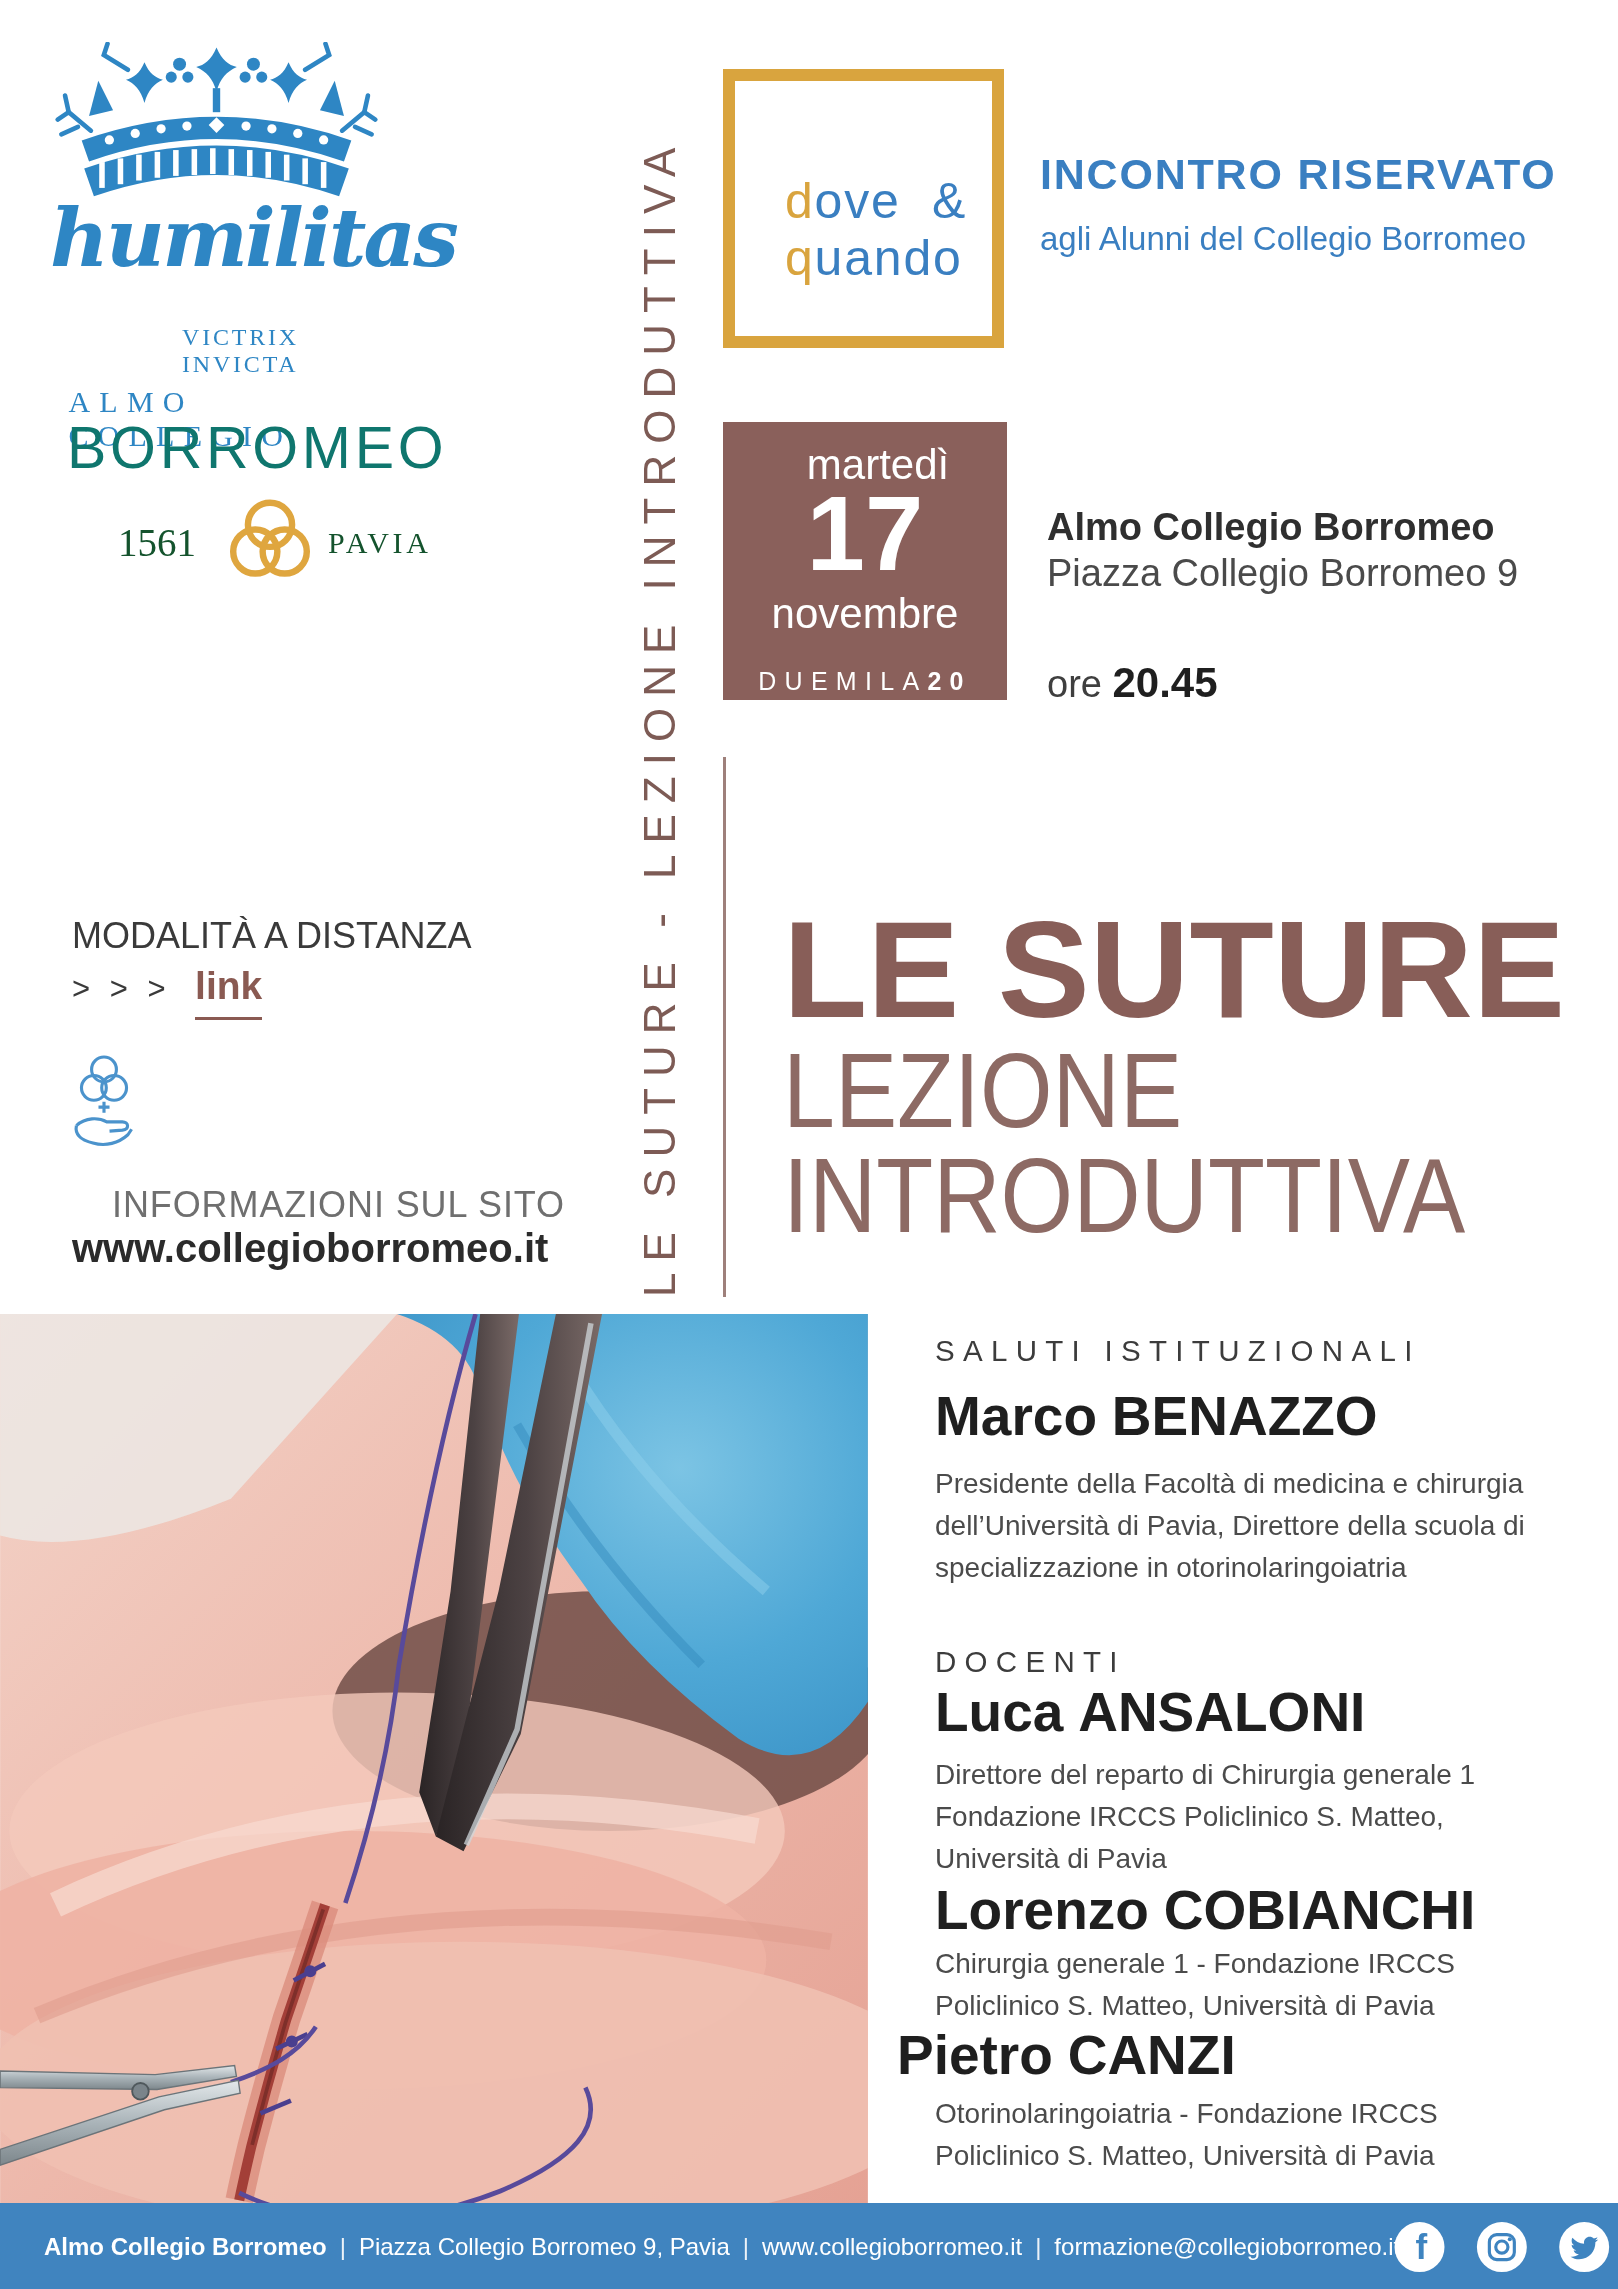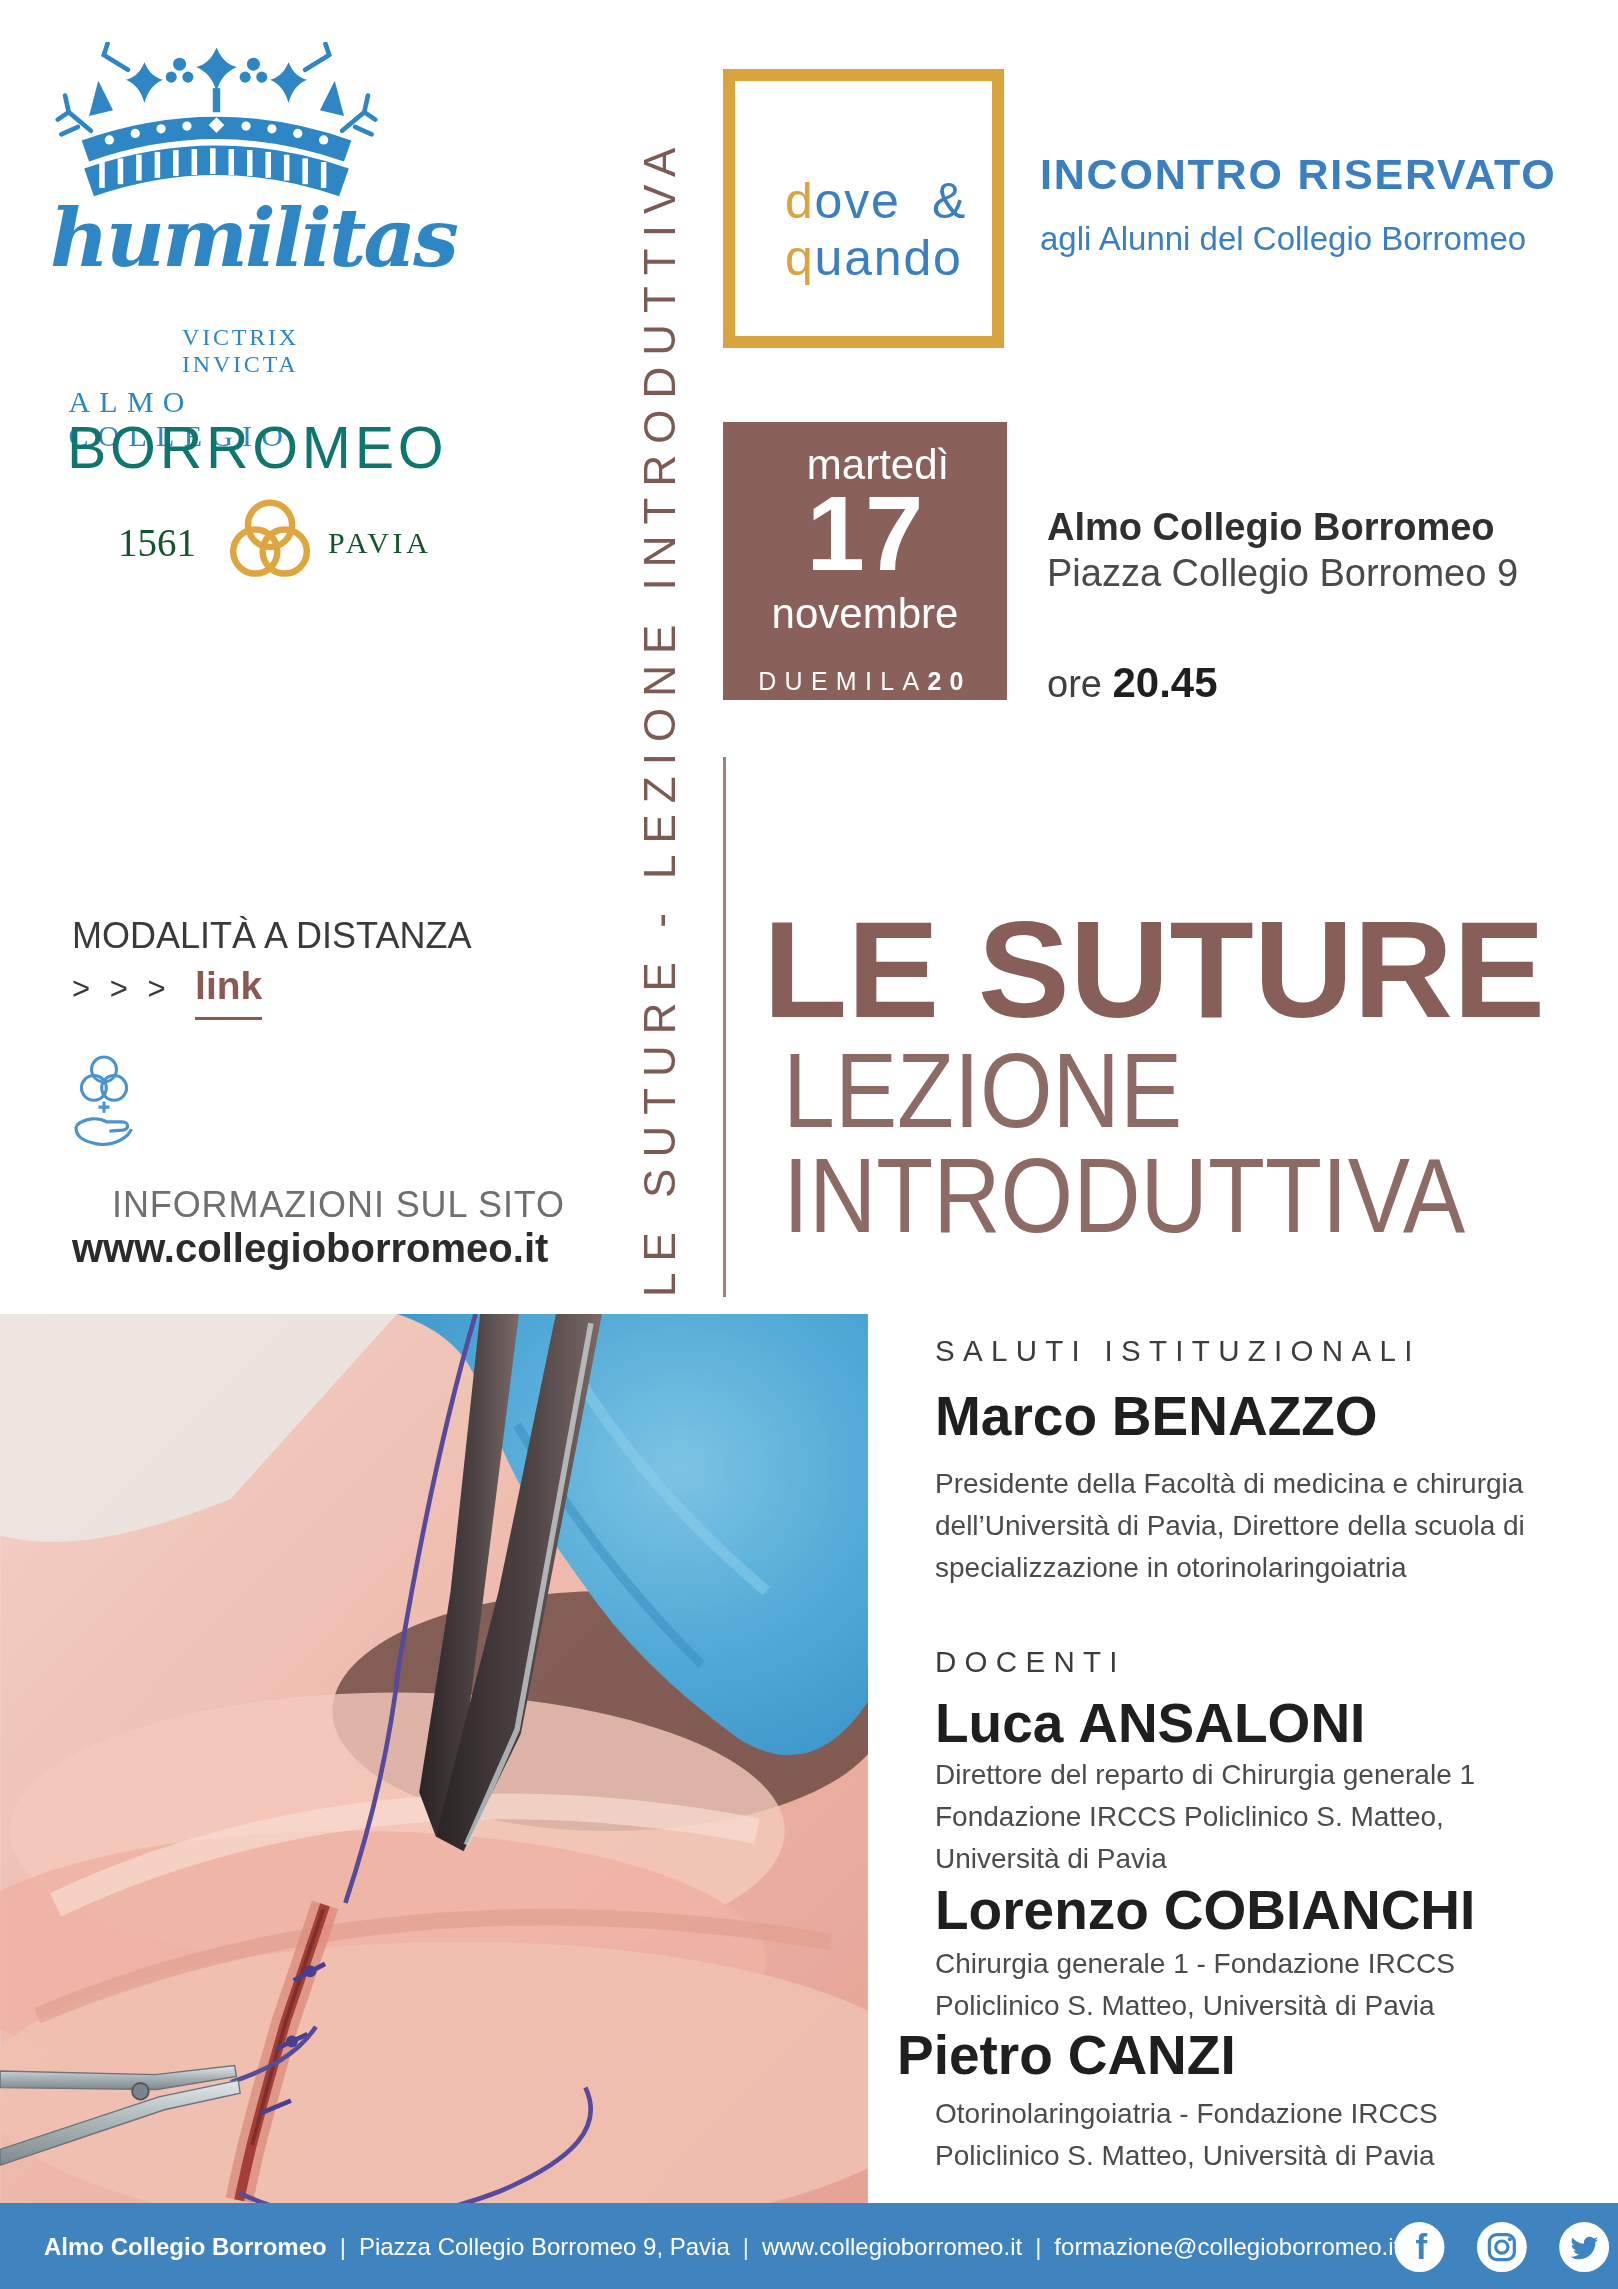--- a/index.html
+++ b/index.html
@@ -170,21 +170,21 @@
       <path d="M38 54 L38 66 M32 60 L44 60"></path>
       <path d="M8 80 C18 71 32 71 41 76 L58 76 C65 76 66 84 58 85 L44 86"></path>
       <path d="M8 80 C6 90 14 96 26 99 C40 103 54 99 64 90 L68 84"></path>
     </g>
   </svg>
 
   <div class="abs infolbl" style="left:72px;top:1184px;margin-left:40px;">INFORMAZIONI SUL SITO</div>
   <div class="abs website" style="left:72px;top:1226px;">www.collegioborromeo.it</div>
 
   <div class="abs divider" style="left:723px;top:757px;height:540px;"></div>
-  <div class="abs title-main" style="left:763px;top:900px;">LE SUTURE</div>
+  <div class="abs title-main" style="left:783px;top:900px;">LE SUTURE</div>
   <div class="abs title-sub" style="left:783px;top:1037px;">LEZIONE</div>
   <div class="abs title-sub" style="left:783px;top:1142px;">INTRODUTTIVA</div>
 
   <svg class="abs" style="left:0;top:1314px;" width="868" height="889" viewBox="0 0 940 963">
     <defs>
       <linearGradient id="skin" x1="0" y1="0" x2="1" y2="1">
         <stop offset="0" stop-color="#f3d3c8"></stop>
           <stop offset="0.45" stop-color="#eebbae"></stop>
         <stop offset="1" stop-color="#e5a294"></stop>
       </linearGradient>
@@ -242,21 +242,21 @@
 
   <div class="abs spk-name" style="left:935px;top:1384px;"><span class="fn">Marco</span><span>BENAZZO</span></div>
   <div class="abs" style="left:935px;top:1463px;">
     <div class="bio-line">Presidente della Facoltà di medicina e chirurgia</div>
     <div class="bio-line">dell’Università di Pavia, Direttore della scuola di</div>
     <div class="bio-line">specializzazione in otorinolaringoiatria</div>
   </div>
 
   <div class="abs sec-label" style="left:935px;top:1645px;">DOCENTI</div>
 
-  <div class="abs spk-name" style="left:935px;top:1680px;margin-top:11px;"><span class="fn">Luca</span><span>ANSALONI</span></div>
+  <div class="abs spk-name" style="left:935px;top:1680px;"><span class="fn">Luca</span><span>ANSALONI</span></div>
   <div class="abs" style="left:935px;top:1754px;">
     <div class="bio-line">Direttore del reparto di Chirurgia generale 1</div>
     <div class="bio-line">Fondazione IRCCS Policlinico S. Matteo,</div>
     <div class="bio-line">Università di Pavia</div>
   </div>
 
   <div class="abs spk-name" style="left:935px;top:1878px;"><span class="fn">Lorenzo</span><span>COBIANCHI</span></div>
   <div class="abs" style="left:935px;top:1943px;">
     <div class="bio-line">Chirurgia generale 1 - Fondazione IRCCS</div>
     <div class="bio-line">Policlinico S. Matteo, Università di Pavia</div>

